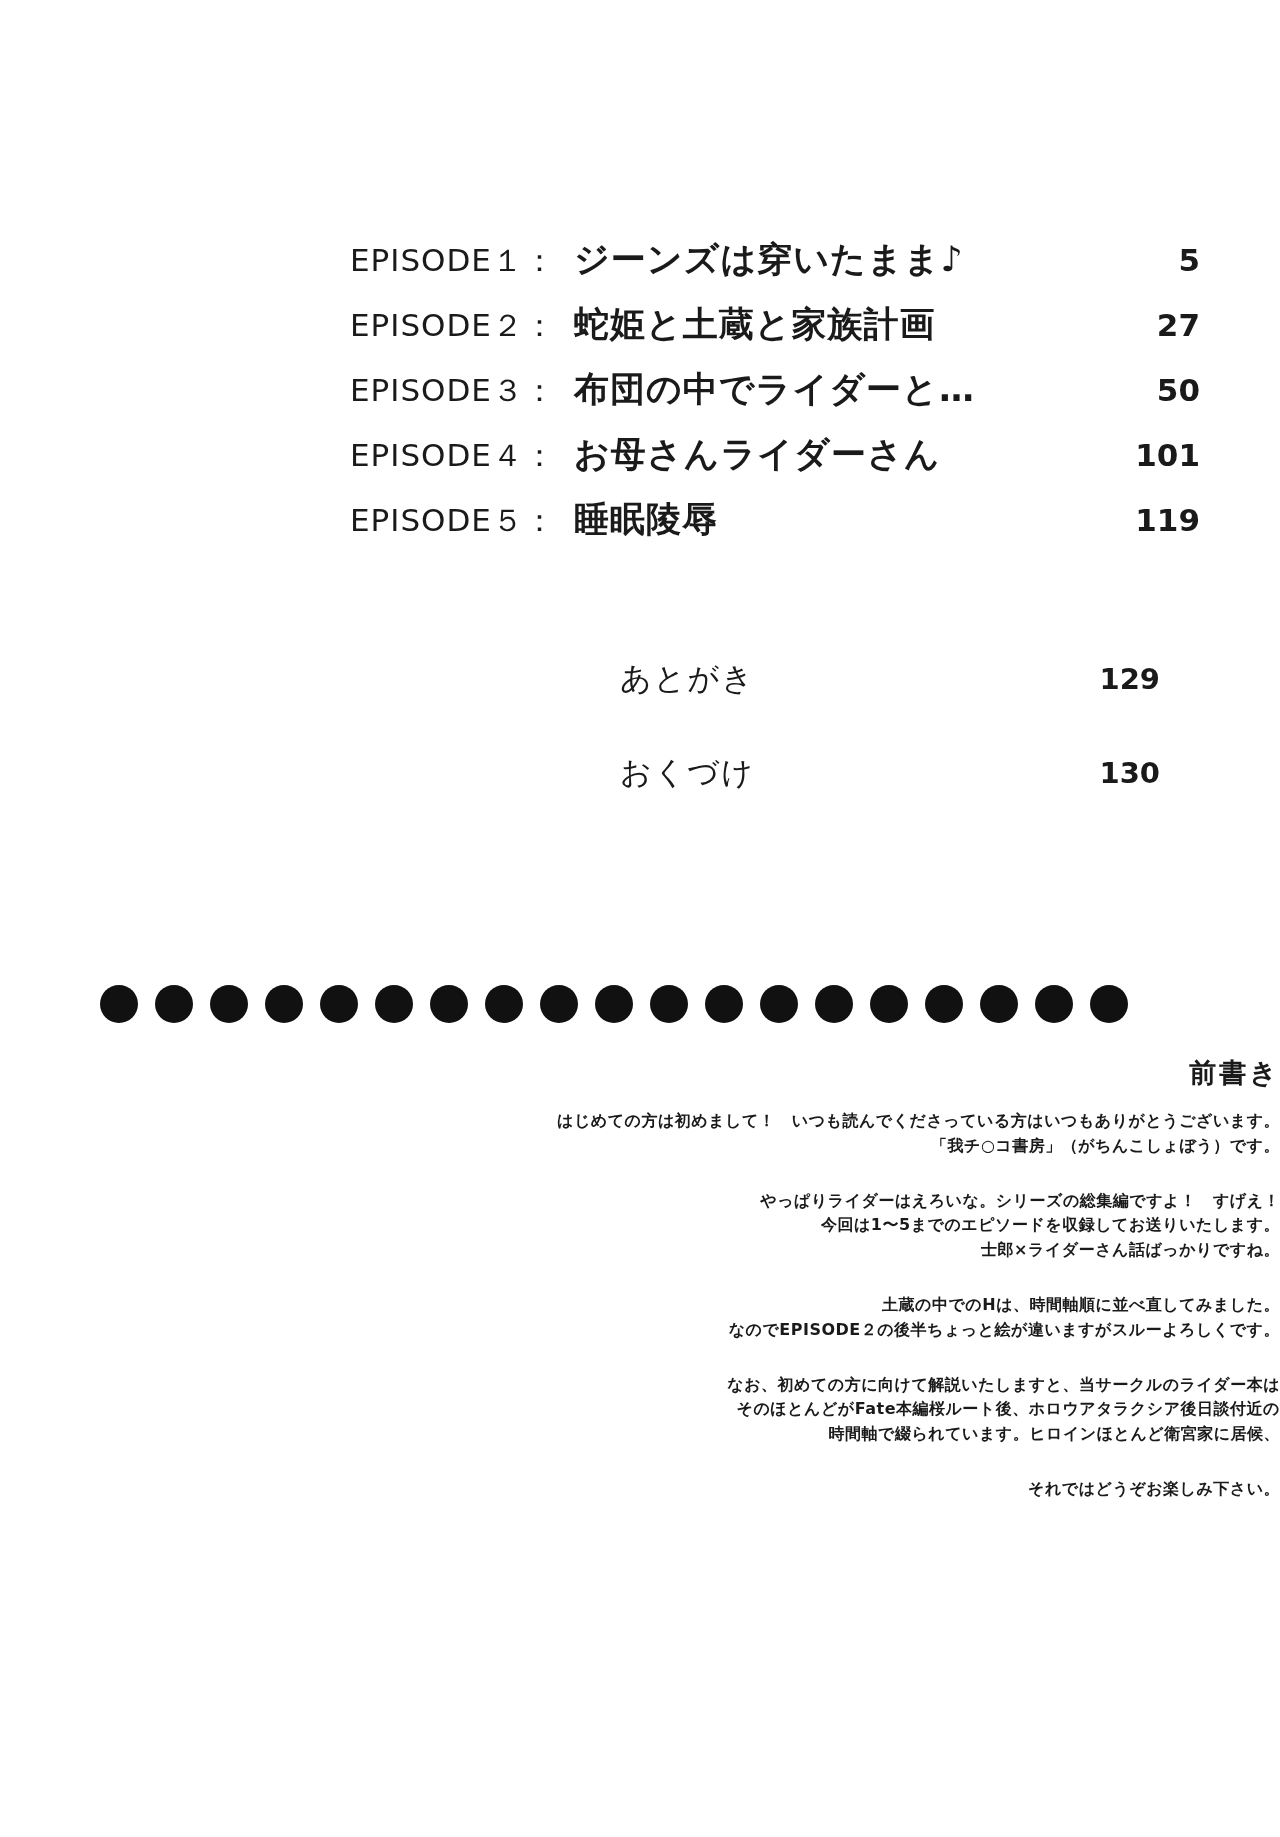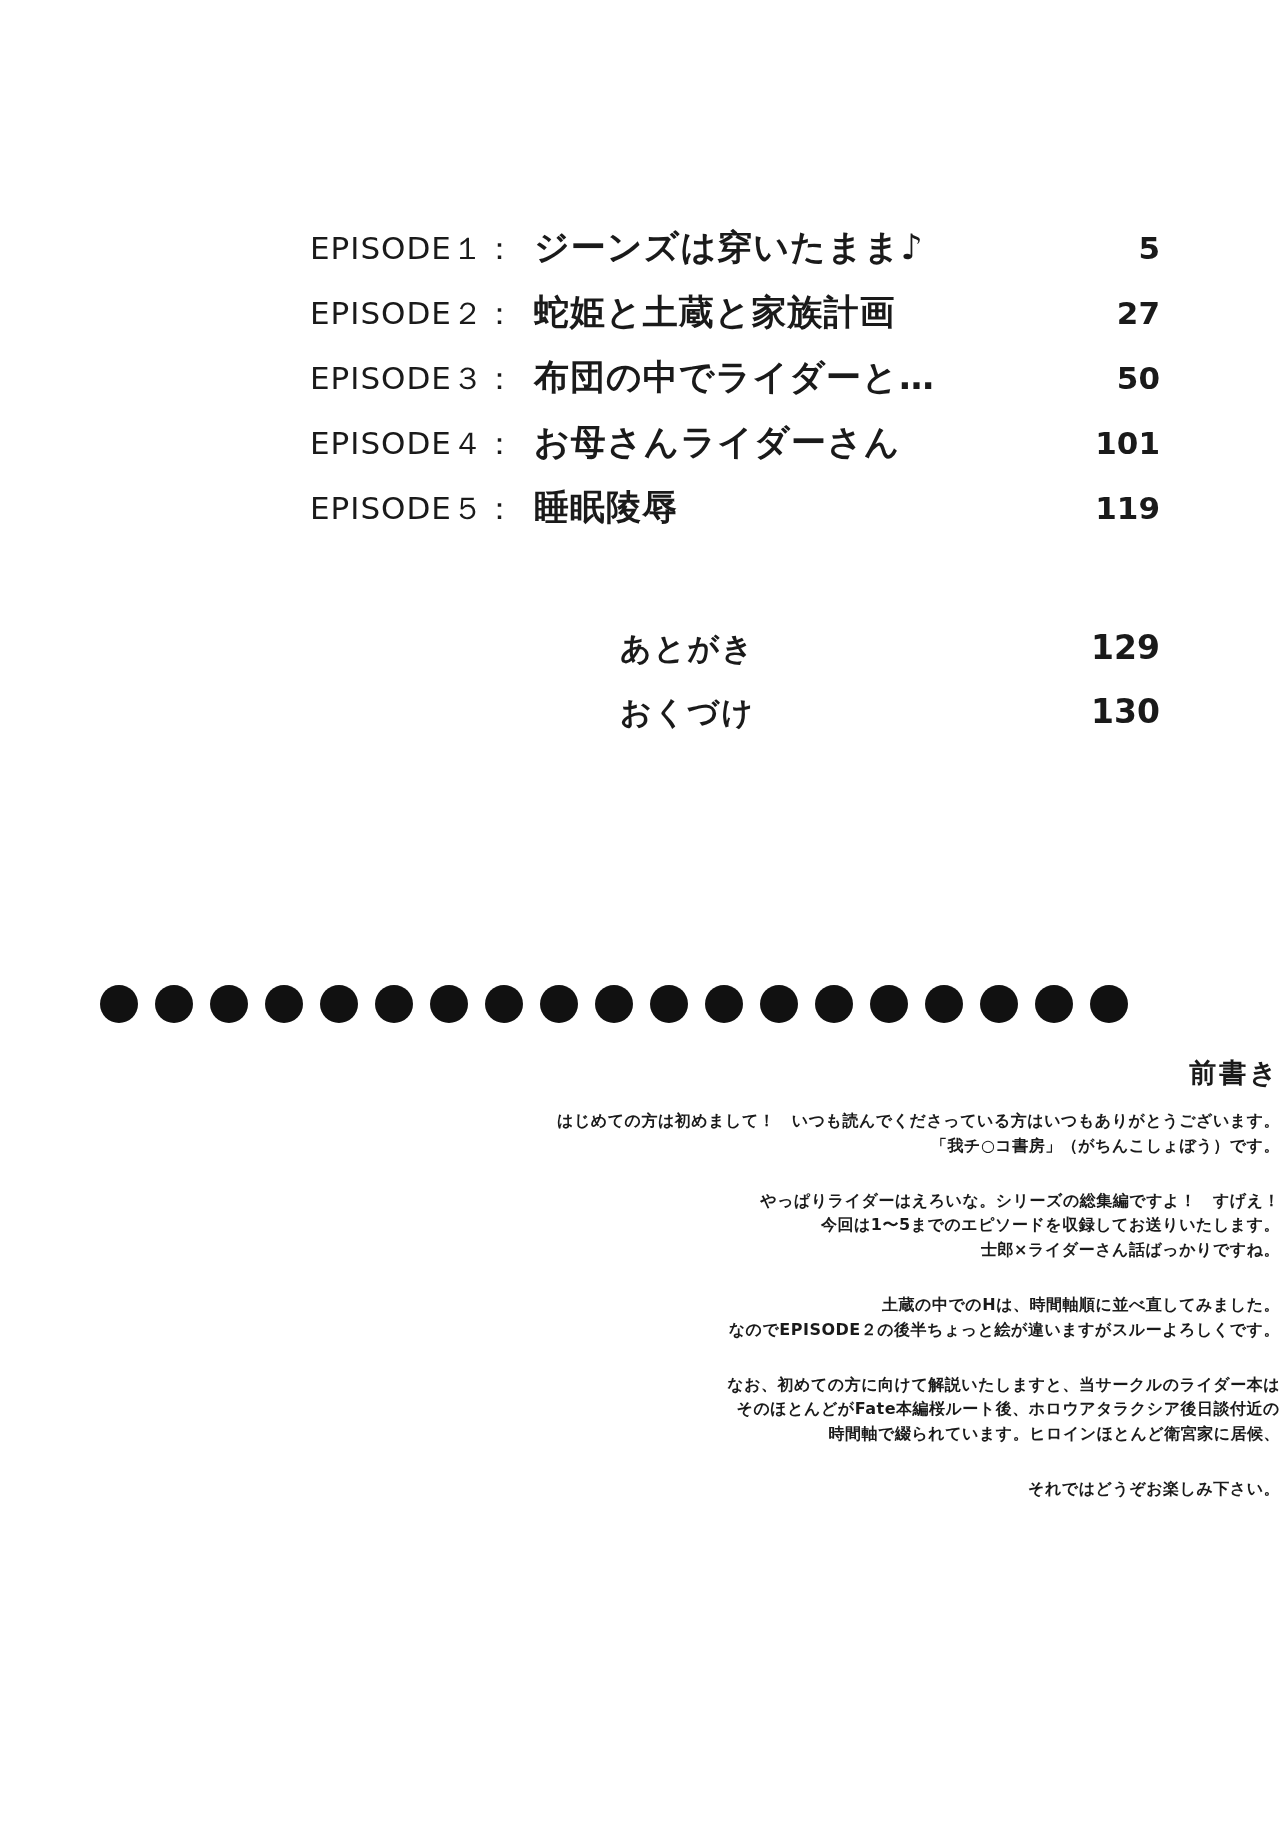--- a/index.html
+++ b/index.html
@@ -29,23 +29,24 @@
     left: 0;
     width: 1130px;
     text-align: right;
     font-size: 46px;
     font-weight: bold;
     letter-spacing: 6px;
   }
 
   .toc-list {
     position: absolute;
-    top: 224px;
+    top: 236px;
     left: 0;
     width: 1160px;
+    padding-left: 40px;
   }
   .toc-row {
     display: flex;
     align-items: baseline;
     margin-bottom: 18px;
     padding-left: 310px;
   }
   .toc-ep {
     font-size: 31px;
     letter-spacing: 1px;
@@ -75,29 +76,30 @@
     width: 1160px;
   }
   .toc-row-extra {
     display: flex;
     align-items: baseline;
     margin-bottom: 22px;
     padding-left: 620px;
   }
   .toc-extra-name {
     font-size: 31px;
-    font-weight: bold;
+    font-weight: normal;
     letter-spacing: 2px;
     flex: 1;
   }
   .toc-extra-page {
-    font-size: 33px;
+    font-size: 29px;
     font-weight: bold;
     text-align: right;
     width: 90px;
+    margin-top: 34px;
   }
 
   
   .dot-row {
     position: absolute;
     top: 985px;
     left: 100px;
     width: 1080px;
     display: flex;
     justify-content: flex-start;

